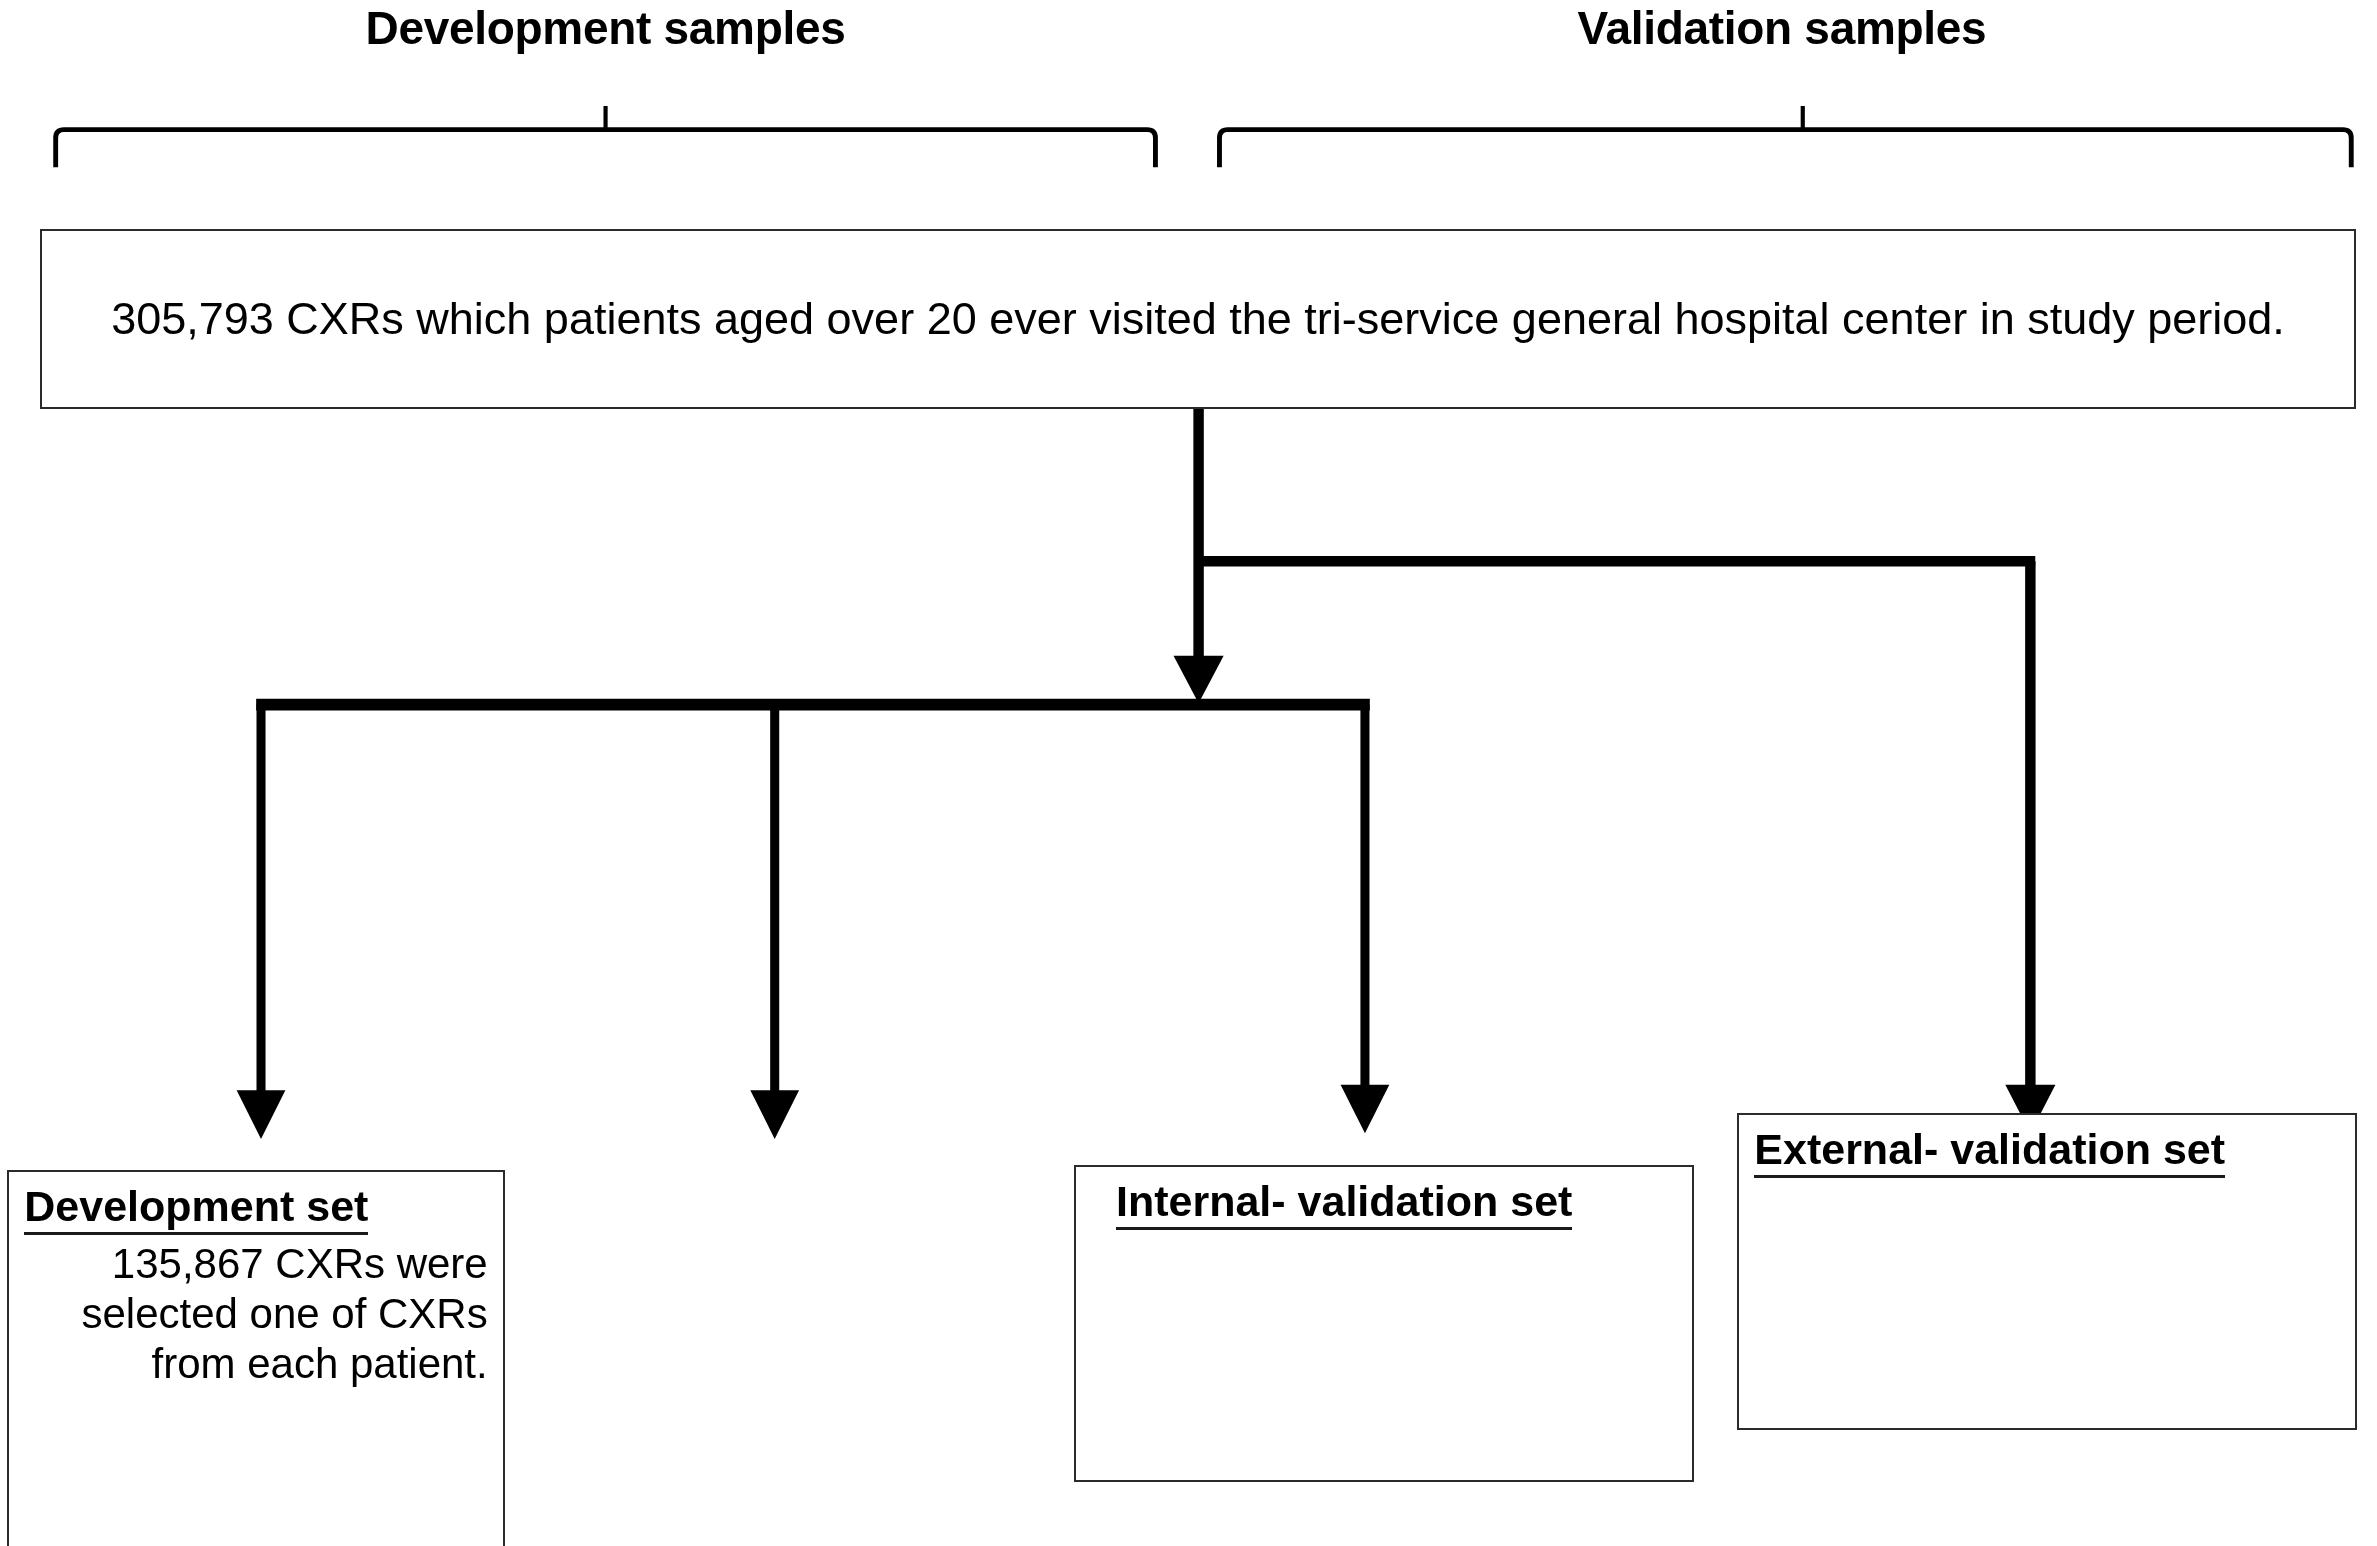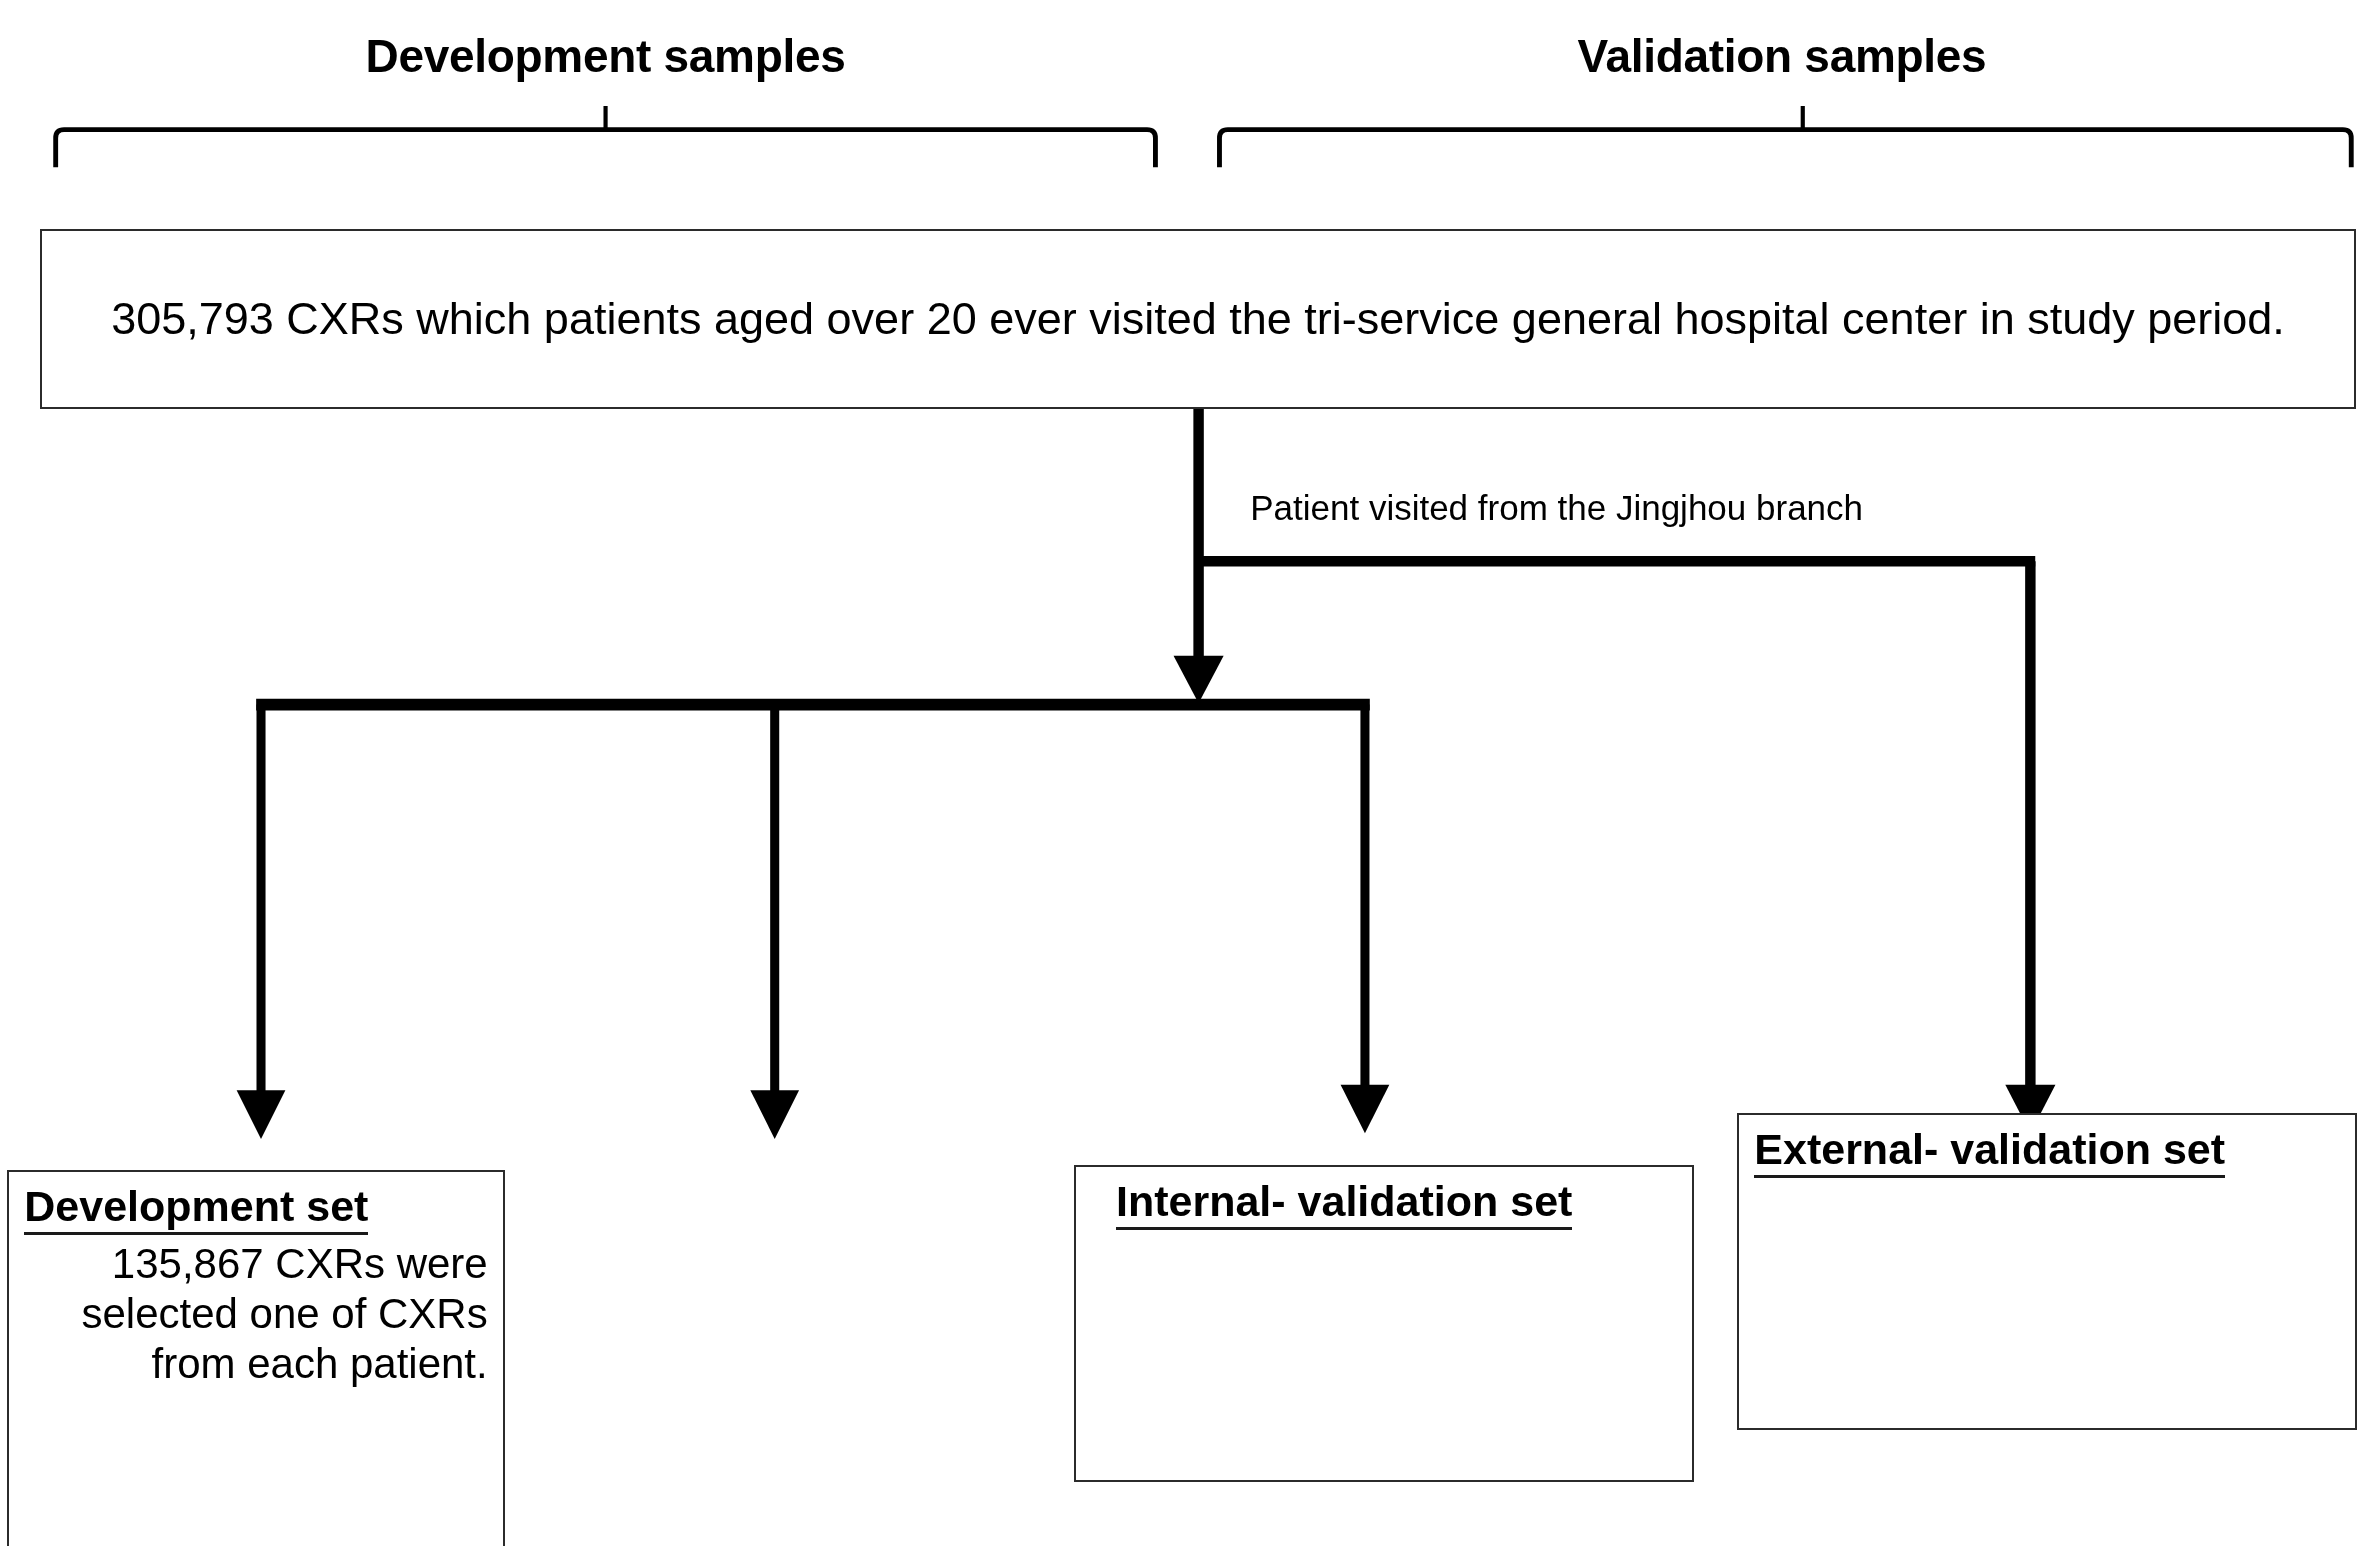--- a/index.html
+++ b/index.html
@@ -3,21 +3,21 @@
 <meta charset="utf-8">
 <style>
   html,body{margin:0;padding:0;background:#ffffff;}
   body{width:2377px;height:1547px;position:relative;overflow:hidden;
        font-family:"Liberation Sans","DejaVu Sans",sans-serif;color:#000;}
   #stage{position:absolute;left:0;top:0;width:2377px;height:1547px;}
 
   
   .group-title{
     position:absolute;text-align:center;font-weight:bold;
-    font-size:46px;line-height:1.05;letter-spacing:-0.3px;white-space:nowrap;margin-top:28px;
+    font-size:46px;line-height:1.05;letter-spacing:-0.3px;white-space:nowrap;
   }
   #dev-title{left:0px;top:3.5px;width:1211px;}
   #val-title{left:1197px;top:3.5px;width:1170px;}
 
   
   #wires{position:absolute;left:0;top:0;width:2377px;height:1547px;
          pointer-events:none;}
 
   
   .node{
@@ -93,21 +93,20 @@
       <polygon points="375,1636 340,1566 410,1566" stroke="none"></polygon>
 
       <path d="M1113 1012 L1113 1578" stroke-width="13"></path>
       <polygon points="1113,1636 1078,1566 1148,1566" stroke="none"></polygon>
 
       <path d="M1961 1012 L1961 1570" stroke-width="13"></path>
       <polygon points="1961,1628 1926,1558 1996,1558" stroke="none"></polygon>
     </g>
   </svg>
 
-  <div id="branch-label">Patient visited from the Jingjhou branch</div>
 
   <div class="node" id="top-node">
     <div class="body">305,793 CXRs which patients aged over 20 ever visited the tri-service general hospital center in study period.</div>
   </div>
 
   <div class="node leaf align-left" id="leaf-dev">
     <div class="title-wrap">
       <span class="title">Development set</span>
     </div>
     <div class="desc">135,867 CXRs were selected one of CXRs from each patient.</div>

